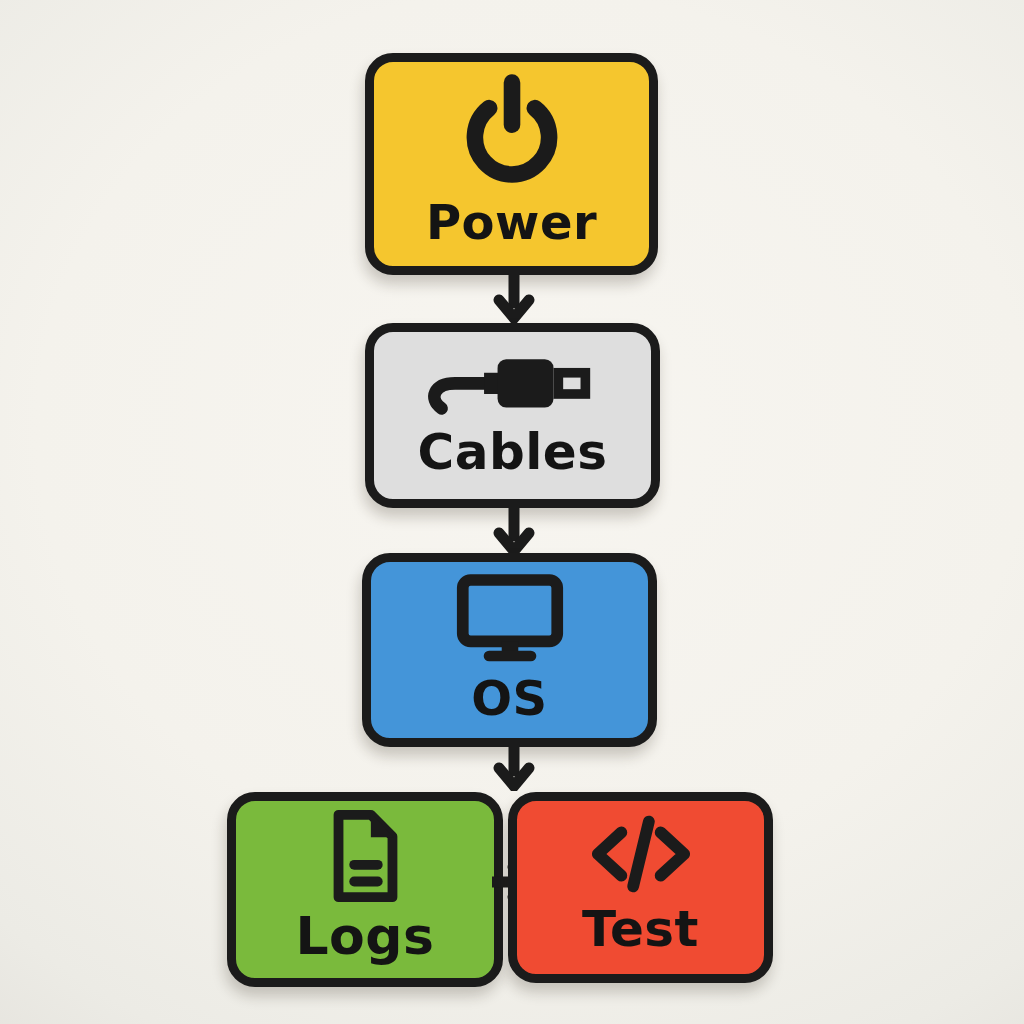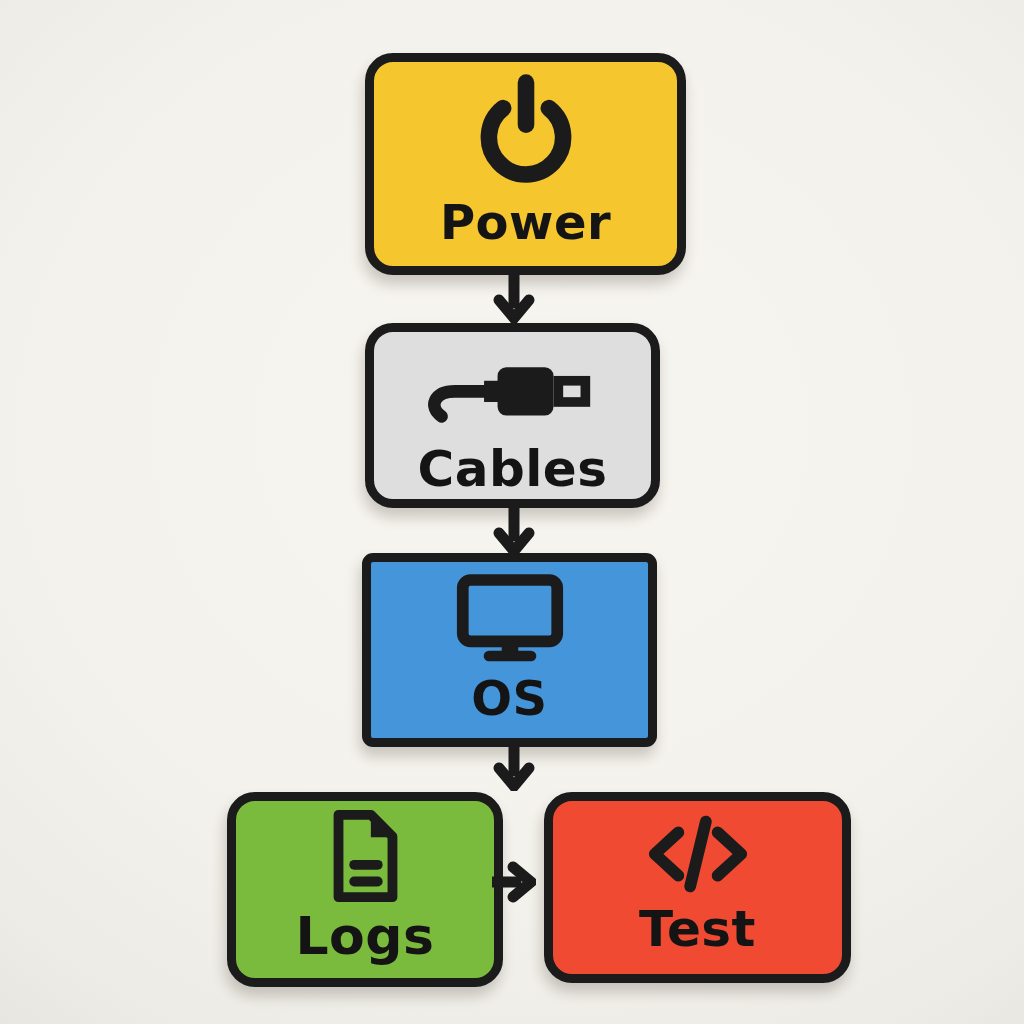--- a/index.html
+++ b/index.html
@@ -37,28 +37,28 @@
     display: flex;
     align-items: center;
     justify-content: center;
   }
   .node-label {
     font-weight: bold;
     color: #141414;
     line-height: 1;
     letter-spacing: 0.5px;
   }
-  #node-power  { left: 365px; top:  53px; width: 321px; height: 222px; }
+  #node-power  { left: 365px; top:  53px; width: 293px; height: 222px; }
   #node-cables { left: 365px; top: 323px; width: 295px; height: 185px; }
   #node-os     { left: 362px; top: 553px; width: 295px; height: 194px; }
   #node-logs   { left: 227px; top: 792px; width: 276px; height: 195px; }
-  #node-test   { left: 544px; top: 792px; width: 307px; height: 191px; }
+  #node-test   { left: 508px; top: 792px; width: 265px; height: 191px; }
 
   #node-power  .node-label { font-size: 48px; padding-bottom: 20px; }
-  #node-cables .node-label { font-size: 50px; padding-bottom: 5px; }
+  #node-cables .node-label { font-size: 50px; padding-bottom: 22px; }
   #node-os     .node-label { font-size: 48px; padding-bottom: 16px; }
   #node-logs   .node-label { font-size: 52px; padding-bottom: 16px; }
   #node-test   .node-label { font-size: 50px; padding-bottom: 20px; }
 
   .connector { position: absolute; }
   #edge-power-cables { left: 490px; top: 273px; }
   #edge-cables-os    { left: 490px; top: 506px; }
   #edge-os-bottom    { left: 490px; top: 745px; }
   #edge-logs-test    { left: 492px; top: 860px; }
 
@@ -99,21 +99,21 @@
       </svg>
     </div>
     <div class="node-label">Cables</div>
   </div>
 
   <svg class="connector" id="edge-cables-os" width="48" height="50" viewBox="0 0 48 50">
     <line class="stroke" stroke-width="11" x1="24" y1="2" x2="24" y2="30"></line>
     <path class="stroke" stroke-width="11" stroke-linejoin="miter" d="M9 27 L24 45 L39 27"></path>
   </svg>
 
-  <div class="node" id="node-os" style="background-color: rgb(68, 149, 217); border-radius: 11px;">
+  <div class="node" id="node-os" style="background-color: rgb(68, 149, 217);">
     <div class="icon-wrap">
       <svg width="112" height="90" viewBox="0 0 115 92" aria-hidden="true">
         <rect class="stroke" stroke-width="12" x="9" y="7" width="97" height="63" rx="8"></rect>
         <rect class="fill" x="49" y="70" width="17" height="11"></rect>
         <line class="stroke" stroke-width="11" x1="36" y1="85" x2="79" y2="85"></line>
       </svg>
     </div>
     <div class="node-label">OS</div>
   </div>
 

